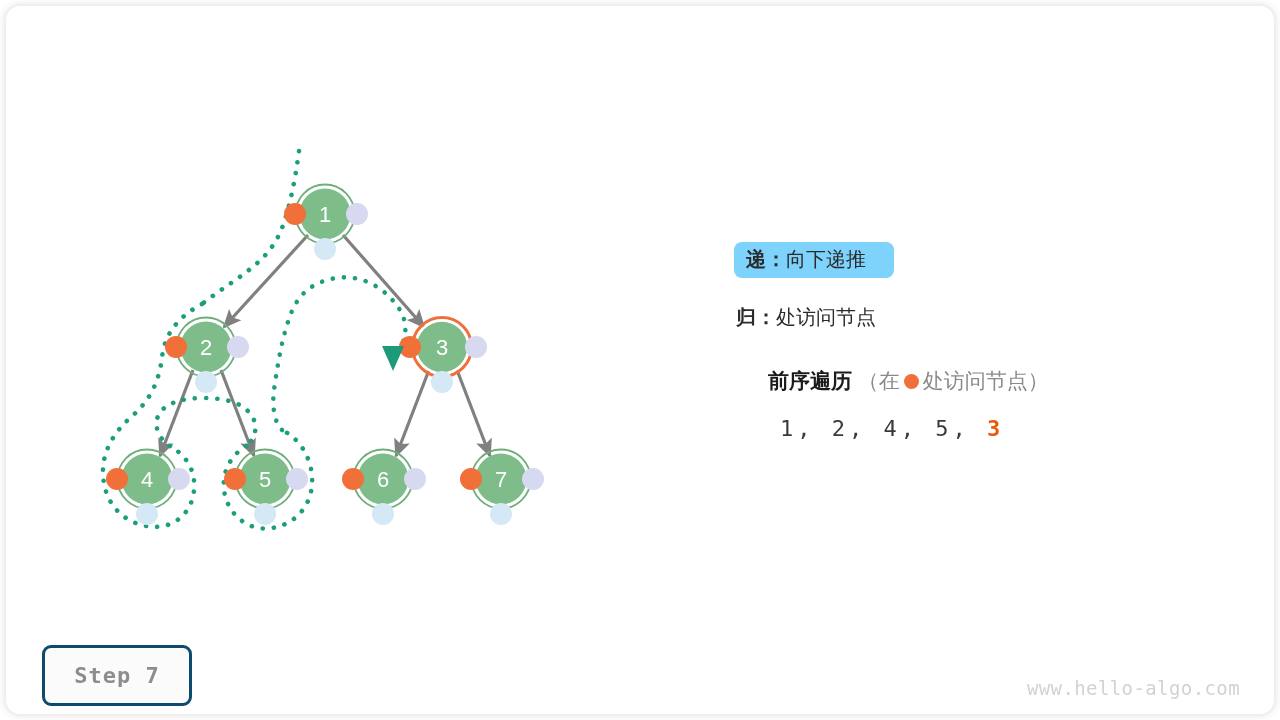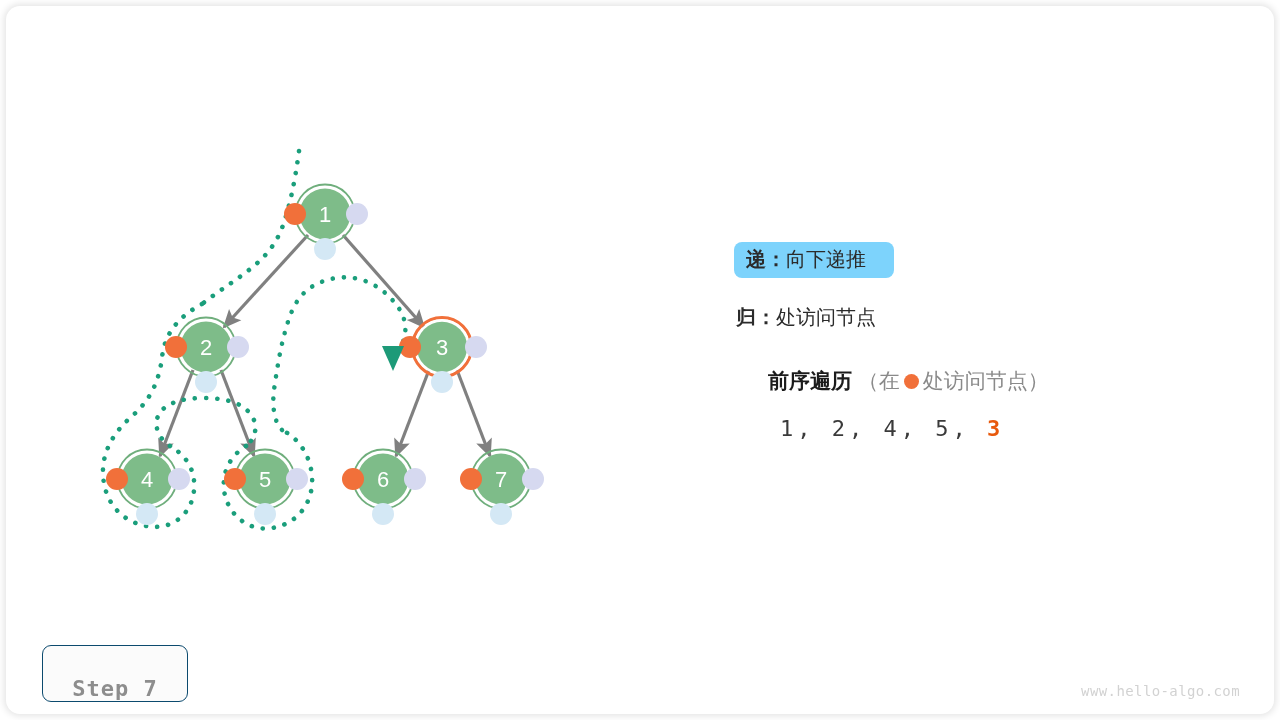--- a/index.html
+++ b/index.html
@@ -94,38 +94,38 @@
   #traversal-list .current {
     color: #e8590c;
     font-weight: bold;
   }
 
   
   #step-badge {
     position: absolute;
     left: 36px; top: 639px;
     width: 144px; height: 55px;
-    border: 1px solid #0c4a6e;
+    border: 3px solid #0c4a6e;
     border-radius: 9px;
     background: #fbfbfb;
     display: flex;
-    align-items: flex-end;
+    align-items: center;
     justify-content: center;
     font-family: "DejaVu Sans Mono", "Liberation Mono", monospace;
     font-size: 22px;
     font-weight: bold;
     color: #8d8d8d;
     letter-spacing: 1px;
   }
   
   #watermark {
     position: absolute;
     right: 34px; bottom: 15px;
     font-family: "DejaVu Sans Mono", "Liberation Mono", monospace;
-    font-size: 14px;
+    font-size: 19px;
     color: #d2d2d2;
     letter-spacing: 0.4px;
   }
 </style>
 </head>
 <body>
 
 <div id="page">
   <div id="card">
     <div id="content">

